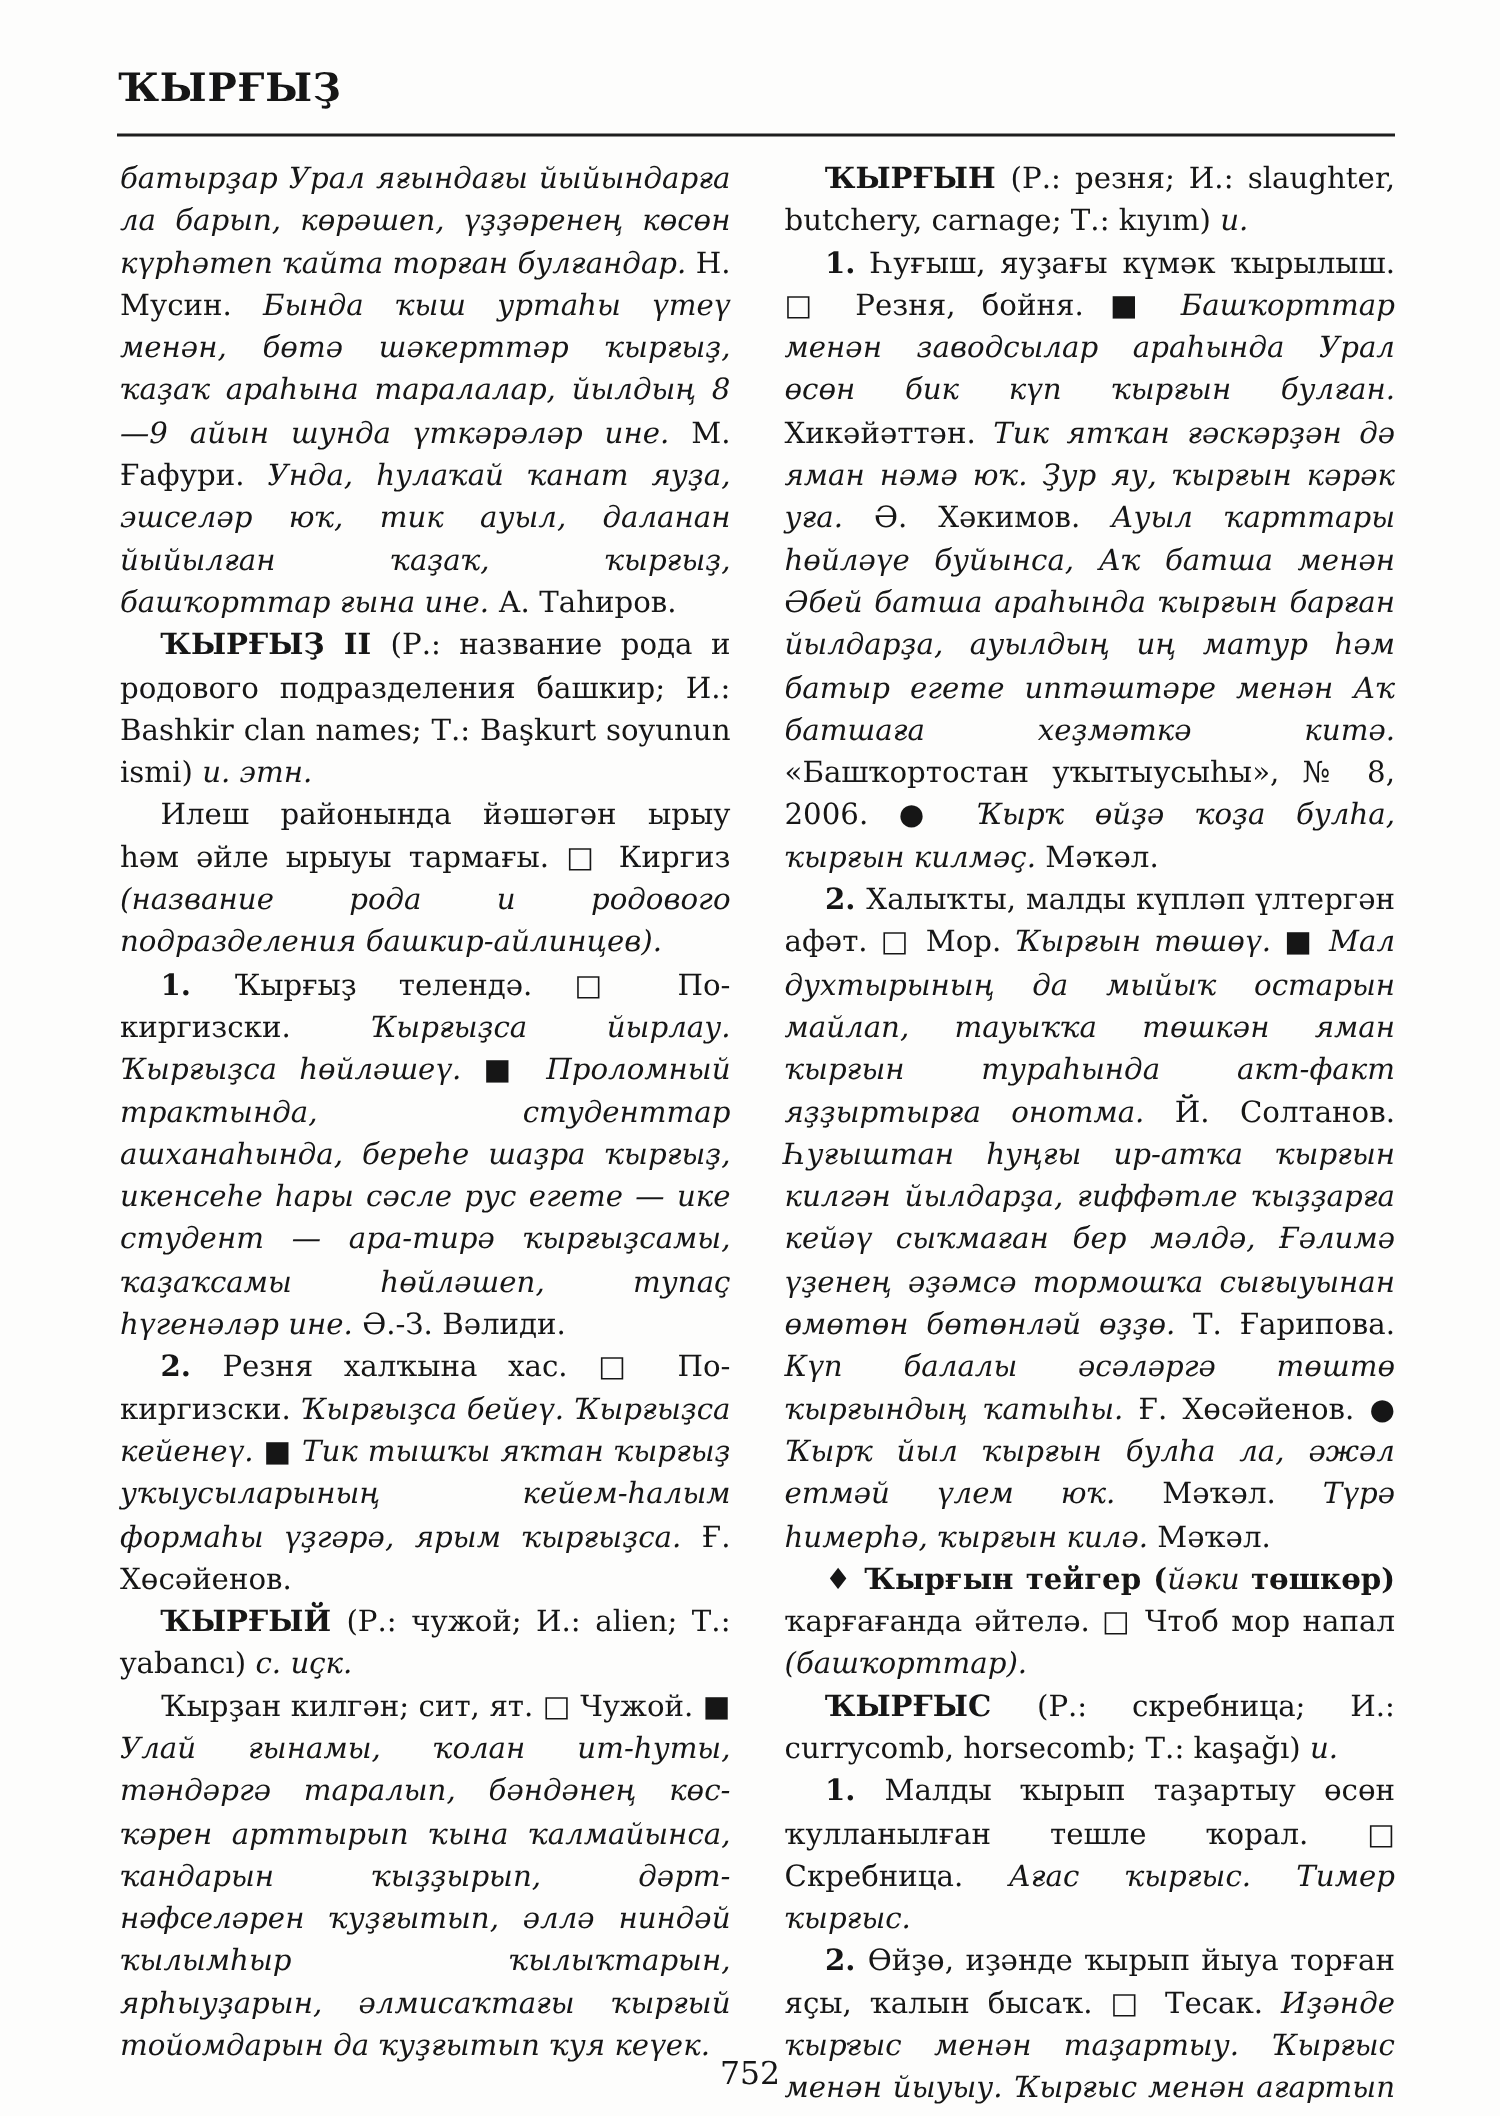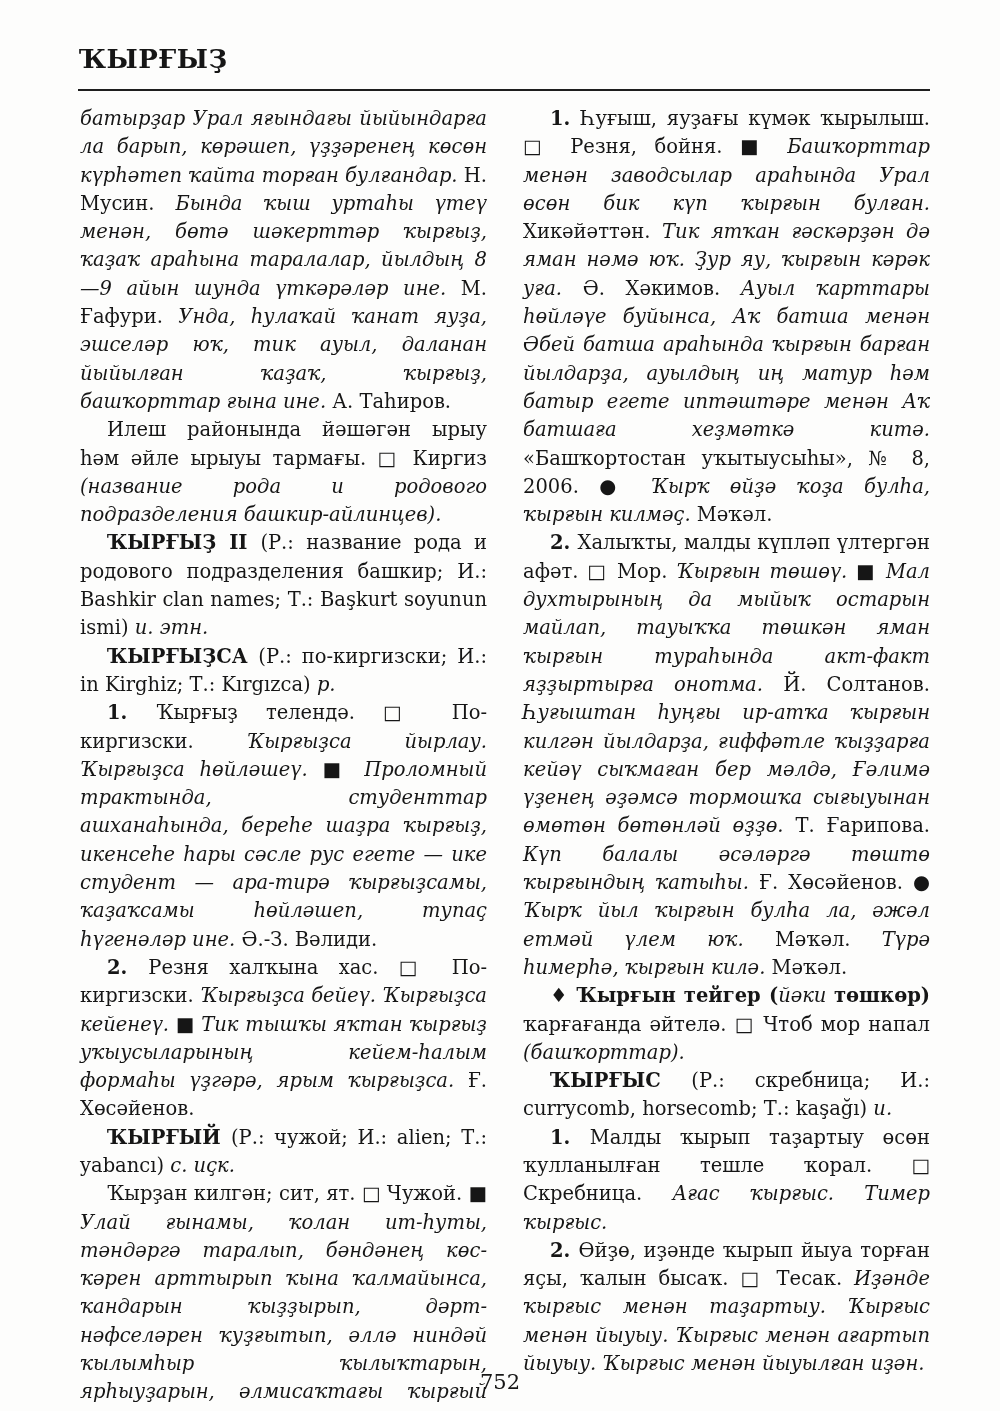--- a/index.html
+++ b/index.html
@@ -73,29 +73,29 @@
 </style>
 </head>
 <body>
 
 <div class="page">
   <div class="running-head">ҠЫРҒЫҘ</div>
   <div class="header-rule"></div>
   <div class="columns">
     <div class="col">
         <p class="para noindent"><span class="it">батырҙар Урал яғындағы йыйындарға ла барып, көрәшеп, үҙҙәренең көсөн күрһәтеп ҡайта торған булғандар. </span><span class="">Н. Мусин. </span><span class="it">Бында ҡыш уртаһы үтеү менән, бөтә шәкерттәр ҡырғыҙ, ҡаҙаҡ араһына таралалар, йылдың 8—9 айын шунда үткәрәләр ине. </span><span class="">М. Ғафури. </span><span class="it">Унда, һулаҡай ҡанат яуҙа, эшселәр юҡ, тик ауыл, даланан йыйылған ҡаҙаҡ, ҡырғыҙ, башҡорттар ғына ине. </span><span class="">А. Таһиров.</span></p>
+        <p class="para"><span class="bd">ҠЫРҒЫҘ II </span><span class="">(Р.: название рода и родового подразделения башкир; И.: Bashkir clan names; Т.: Başkurt soyunun ismi) </span><span class="it">и. этн.</span></p>
         <p class="para"><span class="">Илеш районында йәшәгән ырыу һәм әйле ырыуы тармағы. □ Киргиз </span><span class="it">(название рода и родового подразделения башкир-айлинцев).</span></p>
-        <p class="para"><span class="bd">ҠЫРҒЫҘ II </span><span class="">(Р.: название рода и родового подразделения башкир; И.: Bashkir clan names; Т.: Başkurt soyunun ismi) </span><span class="it">и. этн.</span></p>
-        <p class="para"><span class="bd">ҠЫРҒЫҘСА </span><span class="">(Р.: по-киргизски; И.: in Kirghiz; Т.: Kırgızca) </span><span class="it">р.</span></p>
         <p class="para"><span class="bd">1. </span><span class="">Ҡырғыҙ телендә. □ По-киргизски. </span><span class="it">Ҡырғыҙса йырлау. Ҡырғыҙса һөйләшеү. </span><span class="">■ </span><span class="it">Проломный трактында, студенттар ашханаһында, береһе шаҙра ҡырғыҙ, икенсеһе һары сәсле рус егете — ике студент — ара-тирә ҡырғыҙсамы, ҡаҙаҡсамы һөйләшеп, тупаҫ һүгенәләр ине. </span><span class="">Ә.-З. Вәлиди.</span></p>
         <p class="para"><span class="bd">2. </span><span class="">Резня халҡына хас. □ По-киргизски. </span><span class="it">Ҡырғыҙса бейеү. Ҡырғыҙса кейенеү. </span><span class="">■ </span><span class="it">Тик тышҡы яҡтан ҡырғыҙ уҡыусыларының кейем-һалым формаһы үҙгәрә, ярым ҡырғыҙса. </span><span class="">Ғ. Хөсәйенов.</span></p>
         <p class="para"><span class="bd">ҠЫРҒЫЙ </span><span class="">(Р.: чужой; И.: alien; Т.: yabancı) </span><span class="it">с. иҫк.</span></p>
         <p class="para"><span class="">Ҡырҙан килгән; сит, ят. □ Чужой. ■ </span><span class="it">Улай ғынамы, ҡолан ит-һуты, тәндәргә таралып, бәндәнең көс-ҡәрен арттырып ҡына ҡалмайынса, ҡандарын ҡыҙҙырып, дәрт-нәфселәрен ҡуҙғытып, әллә ниндәй ҡылымһыр ҡылыҡтарын, ярһыуҙарын, әлмисаҡтағы ҡырғый тойомдарын да ҡуҙғытып ҡуя кеүек. </span></p>
       </div>
     <div class="col">
+        <p class="para"><span class="bd">ҠЫРҒЫН </span><span class="">(Р.: резня; И.: slaughter, butchery, carnage; Т.: kıyım) </span><span class="it">и.</span></p>
         <p class="para"><span class="bd">1. </span><span class="">Һуғыш, яуҙағы күмәк ҡырылыш. □ Резня, бойня. ■ </span><span class="it">Башҡорттар менән заводсылар араһында Урал өсөн бик күп ҡырғын булған. </span><span class="">Хикәйәттән. </span><span class="it">Тик ятҡан ғәскәрҙән дә яман нәмә юҡ. Ҙур яу, ҡырғын кәрәк уға. </span><span class="">Ә. Хәкимов. </span><span class="it">Ауыл ҡарттары һөйләүе буйынса, Аҡ батша менән Әбей батша араһында ҡырғын барған йылдарҙа, ауылдың иң матур һәм батыр егете иптәштәре менән Аҡ батшаға хеҙмәткә китә. </span><span class="">«Башҡортостан уҡытыусыһы», № 8, 2006. ● </span><span class="it">Ҡырҡ өйҙә ҡоҙа булһа, ҡырғын килмәҫ. </span><span class="">Мәҡәл.</span></p>
         <p class="para"><span class="bd">2. </span><span class="">Халыҡты, малды күпләп үлтергән афәт. □ Мор. </span><span class="it">Ҡырғын төшөү. </span><span class="">■ </span><span class="it">Мал духтырының да мыйыҡ остарын майлап, тауыҡҡа төшкән яман ҡырғын тураһында акт-факт яҙҙыртырға онотма. </span><span class="">Й. Солтанов. </span><span class="it">Һуғыштан һуңғы ир-атҡа ҡырғын килгән йылдарҙа, ғиффәтле ҡыҙҙарға кейәү сыҡмаған бер мәлдә, Ғәлимә үҙенең әҙәмсә тормошҡа сығыуынан өмөтөн бөтөнләй өҙҙө. </span><span class="">Т. Ғарипова. </span><span class="it">Күп балалы әсәләргә төштө ҡырғындың ҡатыһы. </span><span class="">Ғ. Хөсәйенов. ● </span><span class="it">Ҡырҡ йыл ҡырғын булһа ла, әжәл етмәй үлем юҡ. </span><span class="">Мәҡәл. </span><span class="it">Түрә һимерһә, ҡырғын килә. </span><span class="">Мәҡәл.</span></p>
         <p class="para"><span class="">♦ </span><span class="bd">Ҡырғын тейгер (</span><span class="it">йәки </span><span class="bd">төшкөр) </span><span class="">ҡарғағанда әйтелә. □ Чтоб мор напал </span><span class="it">(башҡорттар).</span></p>
         <p class="para"><span class="bd">ҠЫРҒЫС </span><span class="">(Р.: скребница; И.: currycomb, horsecomb; Т.: kaşağı) </span><span class="it">и.</span></p>
         <p class="para"><span class="bd">1. </span><span class="">Малды ҡырып таҙартыу өсөн ҡулланылған тешле ҡорал. □ Скребница. </span><span class="it">Ағас ҡырғыс. Тимер ҡырғыс.</span></p>
         <p class="para"><span class="bd">2. </span><span class="">Өйҙө, иҙәнде ҡырып йыуа торған яҫы, ҡалын бысаҡ. □ Тесак. </span><span class="it">Иҙәнде ҡырғыс менән таҙартыу. Ҡырғыс менән йыуыу. Ҡырғыс менән ағартып йыуыу. Ҡырғыс менән йыуылған иҙән.</span></p>
       </div>
   </div>
   <div class="page-number">752</div>
   <div class="artifact-dot">.</div>

